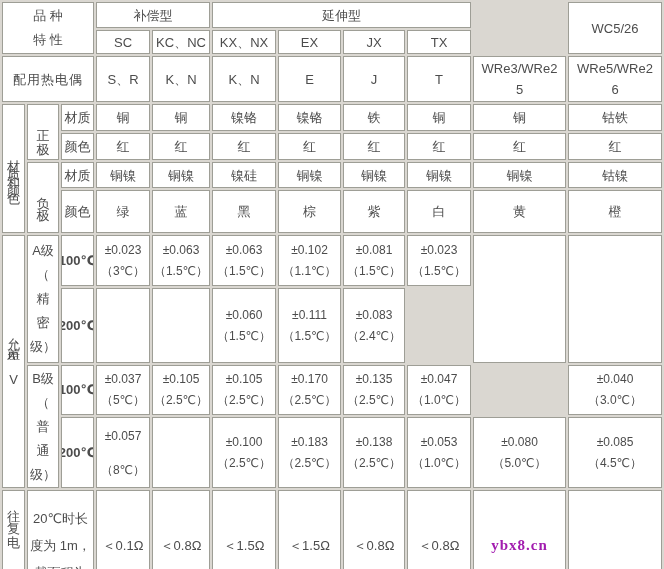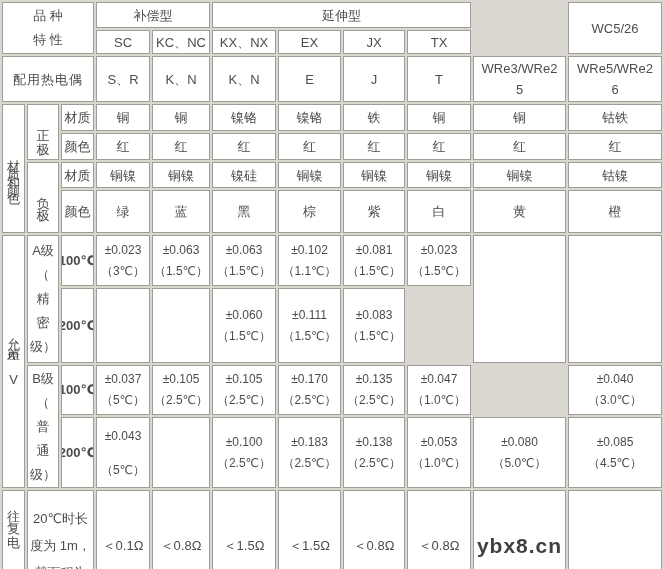--- a/index.html
+++ b/index.html
@@ -27,22 +27,22 @@
   .res-side .vert{padding-top:8px;letter-spacing:13px;}
   .corner{line-height:24px;}
   .grade{line-height:24px;}
   .temp{line-height:24px;font-weight:bold;}
   .tol{font-size:12px;line-height:21px;padding:0 1px;}
   .tall-lines{line-height:34px;}
   .wre{line-height:21px;}
   .wre span{display:inline-block;max-width:80px;word-break:break-all;}
   .thermo-label{letter-spacing:1px;}
   .cond{line-height:27px;padding:0 1px;}
-  .wm{font-family:Liberation Sans, sans-serif;
-      font-weight:bold;color:#404040;font-size:21px;letter-spacing:1px;}
+  .wm{font-family:Liberation Serif, serif;
+      font-weight:bold;color:#a21caf;font-size:15px;letter-spacing:1px;}
 </style>
 </head>
 <body>
 
 <div id="app">
 
   <div class="c corner" style="grid-area:1/1/3/4">
     <div>
       <div>品 种</div>
       <div>特 性</div>
@@ -133,36 +133,36 @@
   <div class="c tol" style="grid-area:8/6/9/7">±0.063（1.5℃）</div>
   <div class="c tol" style="grid-area:8/7/9/8">±0.102（1.1℃）</div>
   <div class="c tol" style="grid-area:8/8/9/9">±0.081（1.5℃）</div>
   <div class="c tol" style="grid-area:8/9/9/10">±0.023（1.5℃）</div>
   <div class="c tol" style="grid-area:8/10/10/11"></div>
   <div class="c tol" style="grid-area:8/11/10/12"></div>
   <div class="c tol" style="grid-area:9/4/10/5"></div>
   <div class="c tol" style="grid-area:9/5/10/6"></div>
   <div class="c tol" style="grid-area:9/6/10/7">±0.060（1.5℃）</div>
   <div class="c tol" style="grid-area:9/7/10/8">±0.111（1.5℃）</div>
-  <div class="c tol" style="grid-area:9/8/10/9">±0.083（1.5℃）</div>
+  <div class="c tol" style="grid-area:9/8/10/9">±0.083（2.4℃）</div>
   <div class="c grade pre" style="grid-area:10/2/12/3">B级
 （
 普
 通
 级）</div>
   <div class="c temp" style="grid-area:10/3/11/4">100℃</div>
   <div class="c temp" style="grid-area:11/3/12/4">200℃</div>
   <div class="c tol" style="grid-area:10/4/11/5">±0.037（5℃）</div>
   <div class="c tol" style="grid-area:10/5/11/6">±0.105（2.5℃）</div>
   <div class="c tol" style="grid-area:10/6/11/7">±0.105（2.5℃）</div>
   <div class="c tol" style="grid-area:10/7/11/8">±0.170（2.5℃）</div>
   <div class="c tol" style="grid-area:10/8/11/9">±0.135（2.5℃）</div>
   <div class="c tol" style="grid-area:10/9/11/10">±0.047（1.0℃）</div>
   <div class="c tol" style="grid-area:10/11/11/12">±0.040（3.0℃）</div>
-  <div class="c tol tall-lines" style="grid-area:11/4/12/5">±0.043（5℃）</div>
+  <div class="c tol tall-lines" style="grid-area:11/4/12/5">±0.057（8℃）</div>
   <div class="c tol" style="grid-area:11/5/12/6"></div>
   <div class="c tol" style="grid-area:11/6/12/7">±0.100（2.5℃）</div>
   <div class="c tol" style="grid-area:11/7/12/8">±0.183（2.5℃）</div>
   <div class="c tol" style="grid-area:11/8/12/9">±0.138（2.5℃）</div>
   <div class="c tol" style="grid-area:11/9/12/10">±0.053（1.0℃）</div>
   <div class="c tol" style="grid-area:11/10/12/11">±0.080（5.0℃）</div>
   <div class="c tol" style="grid-area:11/11/12/12">±0.085（4.5℃）</div>
 
   <div class="c res-side" style="grid-area:12/1/13/2">
     <span class="vert">往复电</span>

